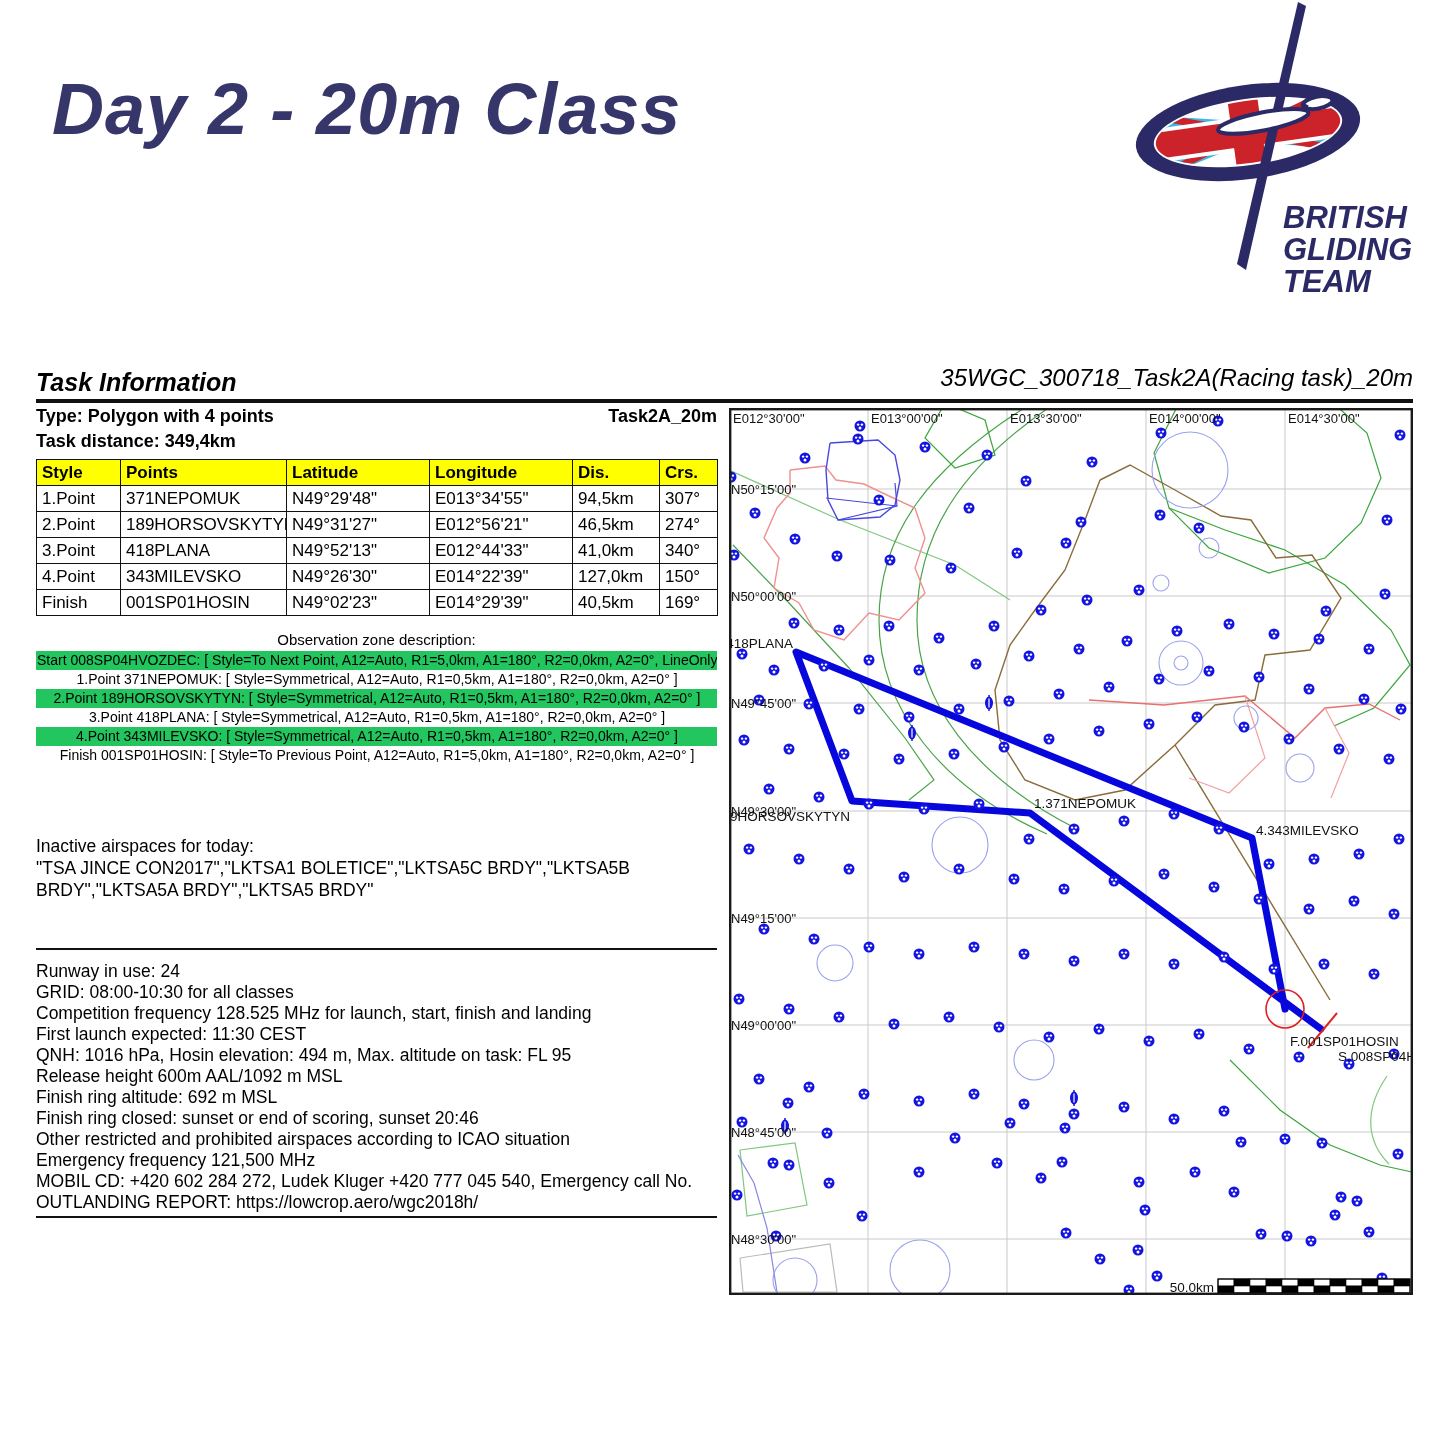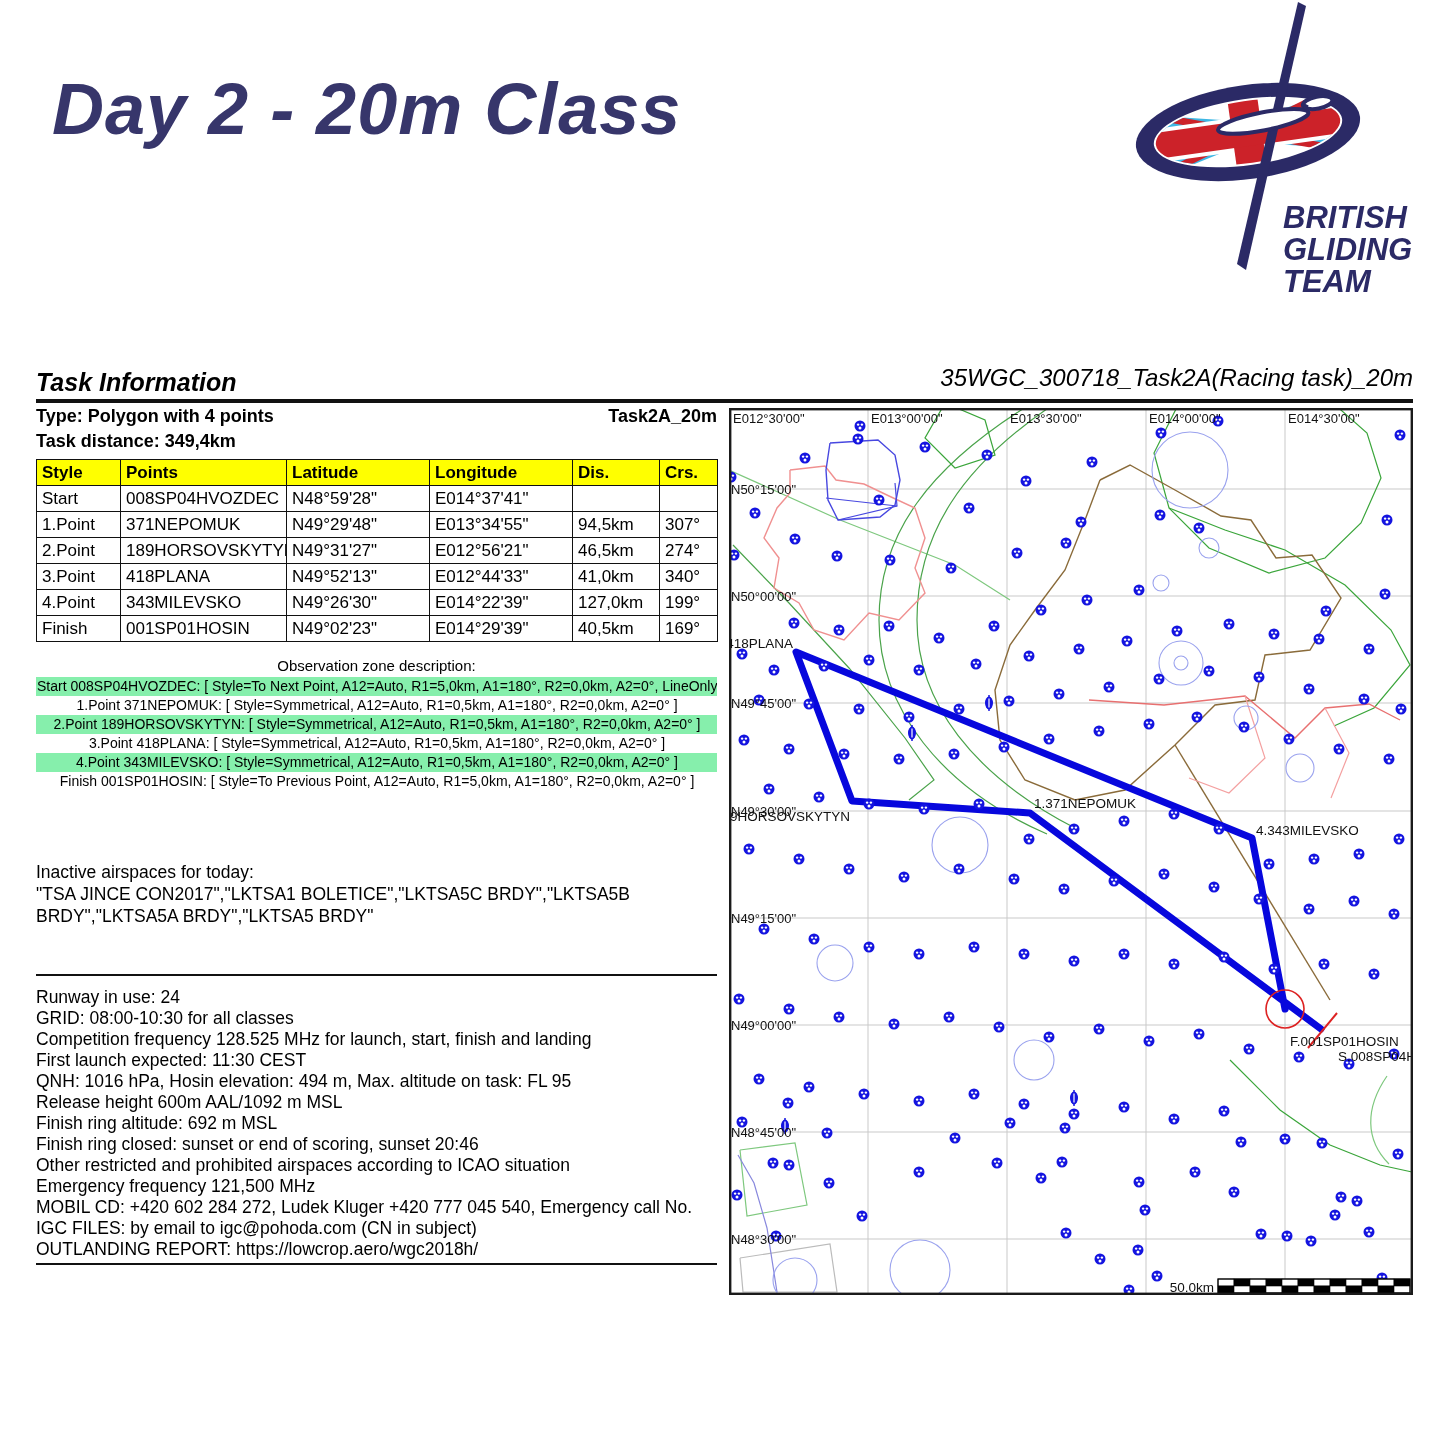--- a/index.html
+++ b/index.html
@@ -25,21 +25,21 @@
   .dist-row{font-size:18px;font-weight:bold;height:25px;white-space:nowrap;}
   table{border-collapse:collapse;margin-top:3px;table-layout:fixed;width:681px;}
   th,td{
     border:1.6px solid #111;font-size:17px;padding:1px 5px;height:23px;
     text-align:left;overflow:hidden;white-space:nowrap;
   }
   th{background:#ffff00;font-weight:bold;}
   #oz-block{margin-top:15px;text-align:center;}
   #oz-title{font-size:15px;height:20px;}
   .oz-line{font-size:14px;height:19px;line-height:19px;white-space:nowrap;overflow:hidden;padding-left:1px;}
-  .oz-line.hl{background:#86efac;}
+  .oz-line.hl{background:#22c55e;}
   #airspace-block{margin-top:70px;font-size:17.5px;line-height:22px;}
   .rule2{margin-top:47px;border:none;border-top:2.5px solid #111;width:100%;}
   #notes-block{margin-top:11px;font-size:17.5px;}
   .note-line{height:21px;line-height:21px;white-space:nowrap;}
   .rule3{margin-top:3px;border:none;border-top:2.5px solid #111;width:100%;}
   #map-wrap{left:729px;top:408px;width:684px;height:887px;}
   #logo{left:1113px;top:0px;width:305px;height:305px;}
 </style>
 </head>
 <body>
@@ -109,28 +109,20 @@
           <th>Style</th>
           <th>Points</th>
           <th>Latitude</th>
           <th>Longitude</th>
           <th>Dis.</th>
           <th>Crs.</th>
         </tr>
       </thead>
     <tbody>
         <tr>
-          <td>Start</td>
-          <td>008SP04HVOZDEC</td>
-          <td>N48°59'28"</td>
-          <td>E014°37'41"</td>
-          <td></td>
-          <td></td>
-        </tr>
-        <tr>
           <td>1.Point</td>
           <td>371NEPOMUK</td>
           <td>N49°29'48"</td>
           <td>E013°34'55"</td>
           <td>94,5km</td>
           <td>307°</td>
         </tr>
         <tr>
           <td>2.Point</td>
           <td>189HORSOVSKYTYN</td>
@@ -146,21 +138,21 @@
           <td>E012°44'33"</td>
           <td>41,0km</td>
           <td>340°</td>
         </tr>
         <tr>
           <td>4.Point</td>
           <td>343MILEVSKO</td>
           <td>N49°26'30"</td>
           <td>E014°22'39"</td>
           <td>127,0km</td>
-          <td>199°</td>
+          <td>150°</td>
         </tr>
         <tr>
           <td>Finish</td>
           <td>001SP01HOSIN</td>
           <td>N49°02'23"</td>
           <td>E014°29'39"</td>
           <td>40,5km</td>
           <td>169°</td>
         </tr>
       </tbody>
@@ -193,21 +185,20 @@
       <div class="note-line">GRID: 08:00-10:30 for all classes</div>
       <div class="note-line">Competition frequency 128.525 MHz for launch, start, finish and landing</div>
       <div class="note-line">First launch expected: 11:30 CEST</div>
       <div class="note-line">QNH: 1016 hPa, Hosin elevation: 494 m, Max. altitude on task: FL 95</div>
       <div class="note-line">Release height 600m AAL/1092 m MSL</div>
       <div class="note-line">Finish ring altitude: 692 m MSL</div>
       <div class="note-line">Finish ring closed: sunset or end of scoring, sunset 20:46</div>
       <div class="note-line">Other restricted and prohibited airspaces according to ICAO situation</div>
       <div class="note-line">Emergency frequency 121,500 MHz</div>
       <div class="note-line">MOBIL CD: +420 602 284 272, Ludek Kluger +420 777 045 540, Emergency call No.</div>
-      <div class="note-line">IGC FILES: by email to igc@pohoda.com (CN in subject)</div>
       <div class="note-line">OUTLANDING REPORT: https://lowcrop.aero/wgc2018h/</div>
     </div>
 
   <hr class="rule3">
 </div>
 
 <div class="abs" id="map-wrap">
   <svg id="map-svg" width="684" height="887" viewBox="0 0 684 887">
       <rect x="0" y="0" width="684" height="887" fill="#ffffff"></rect>
       <line x1="139" y1="0" x2="139" y2="887" stroke="#c9c9c9" stroke-width="1"></line>

